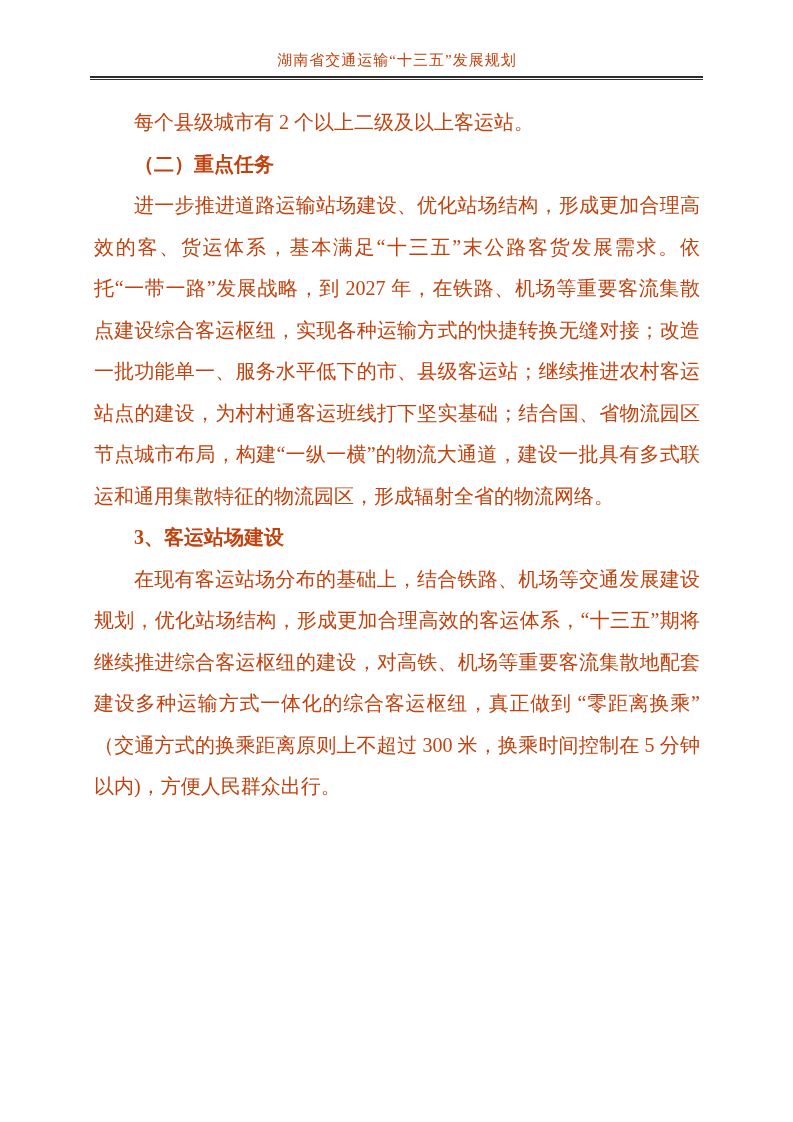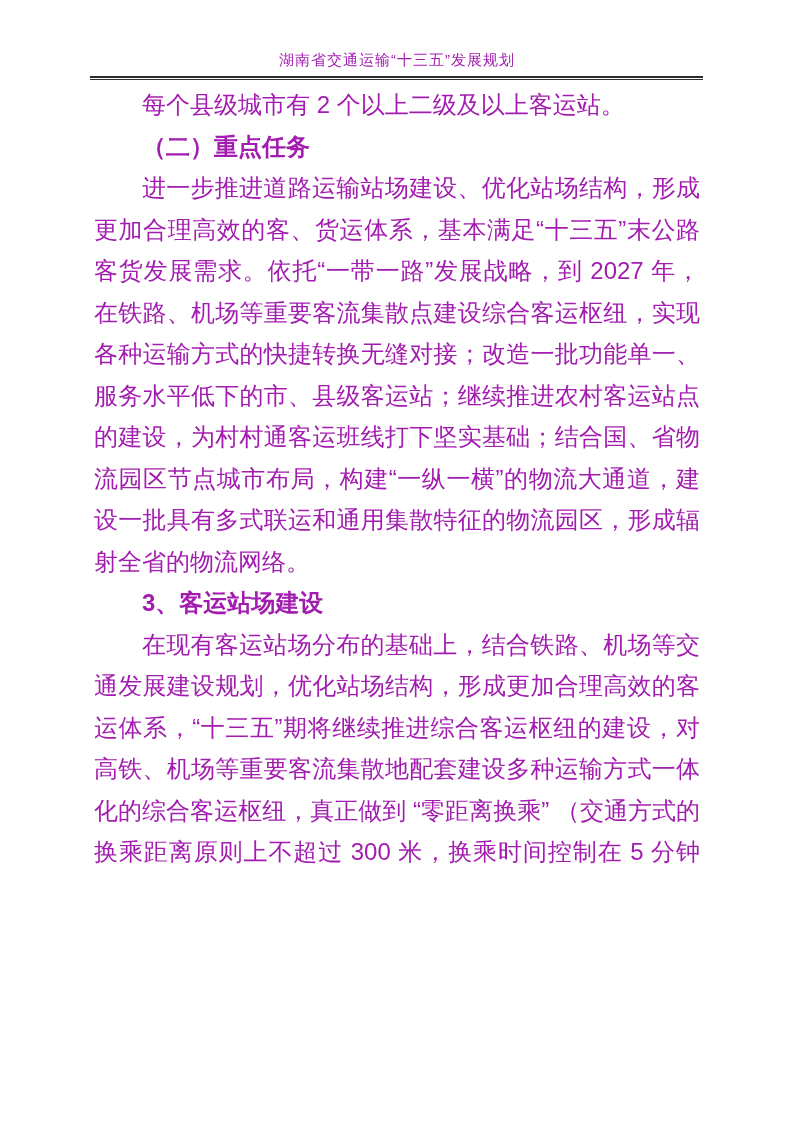--- a/index.html
+++ b/index.html
@@ -5,22 +5,22 @@
   html, body {
     margin: 0;
     padding: 0;
     background: #ffffff;
   }
   .page {
     position: relative;
     width: 793px;
     height: 872px;
     background: #ffffff;
-    font-family: Liberation Sans, sans-serif;
-    color: #a21caf;
+    font-family: Liberation Serif, serif;
+    color: #c2410c;
     overflow: hidden;
   }
   .header-title {
     position: absolute;
     top: 51px;
     left: 94px;
     width: 606px;
     text-align: center;
     font-size: 15px;
     letter-spacing: 1px;
@@ -35,24 +35,24 @@
   .header-rule {
     top: 76px;
     background: linear-gradient(to bottom, #2d2d2d 0px, #2d2d2d 2px, #ffffff 2px, #ffffff 3px, #2d2d2d 3px, #2d2d2d 4px);
   }
   .footer-rule {
     top: 1029px;
     background: linear-gradient(to bottom, #2d2d2d 0px, #2d2d2d 1px, #ffffff 1px, #ffffff 2px, #2d2d2d 2px, #2d2d2d 4px);
   }
   .doc-body {
     position: absolute;
-    top: 84px;
+    top: 102px;
     left: 94px;
     width: 606px;
-    font-size: 24px;
+    font-size: 20px;
     line-height: 41.5px;
     text-align: justify;
     text-justify: inter-ideograph;
   }
   .para {
     margin: 0;
     text-indent: 2em;
   }
   .heading {
     margin: 0;

